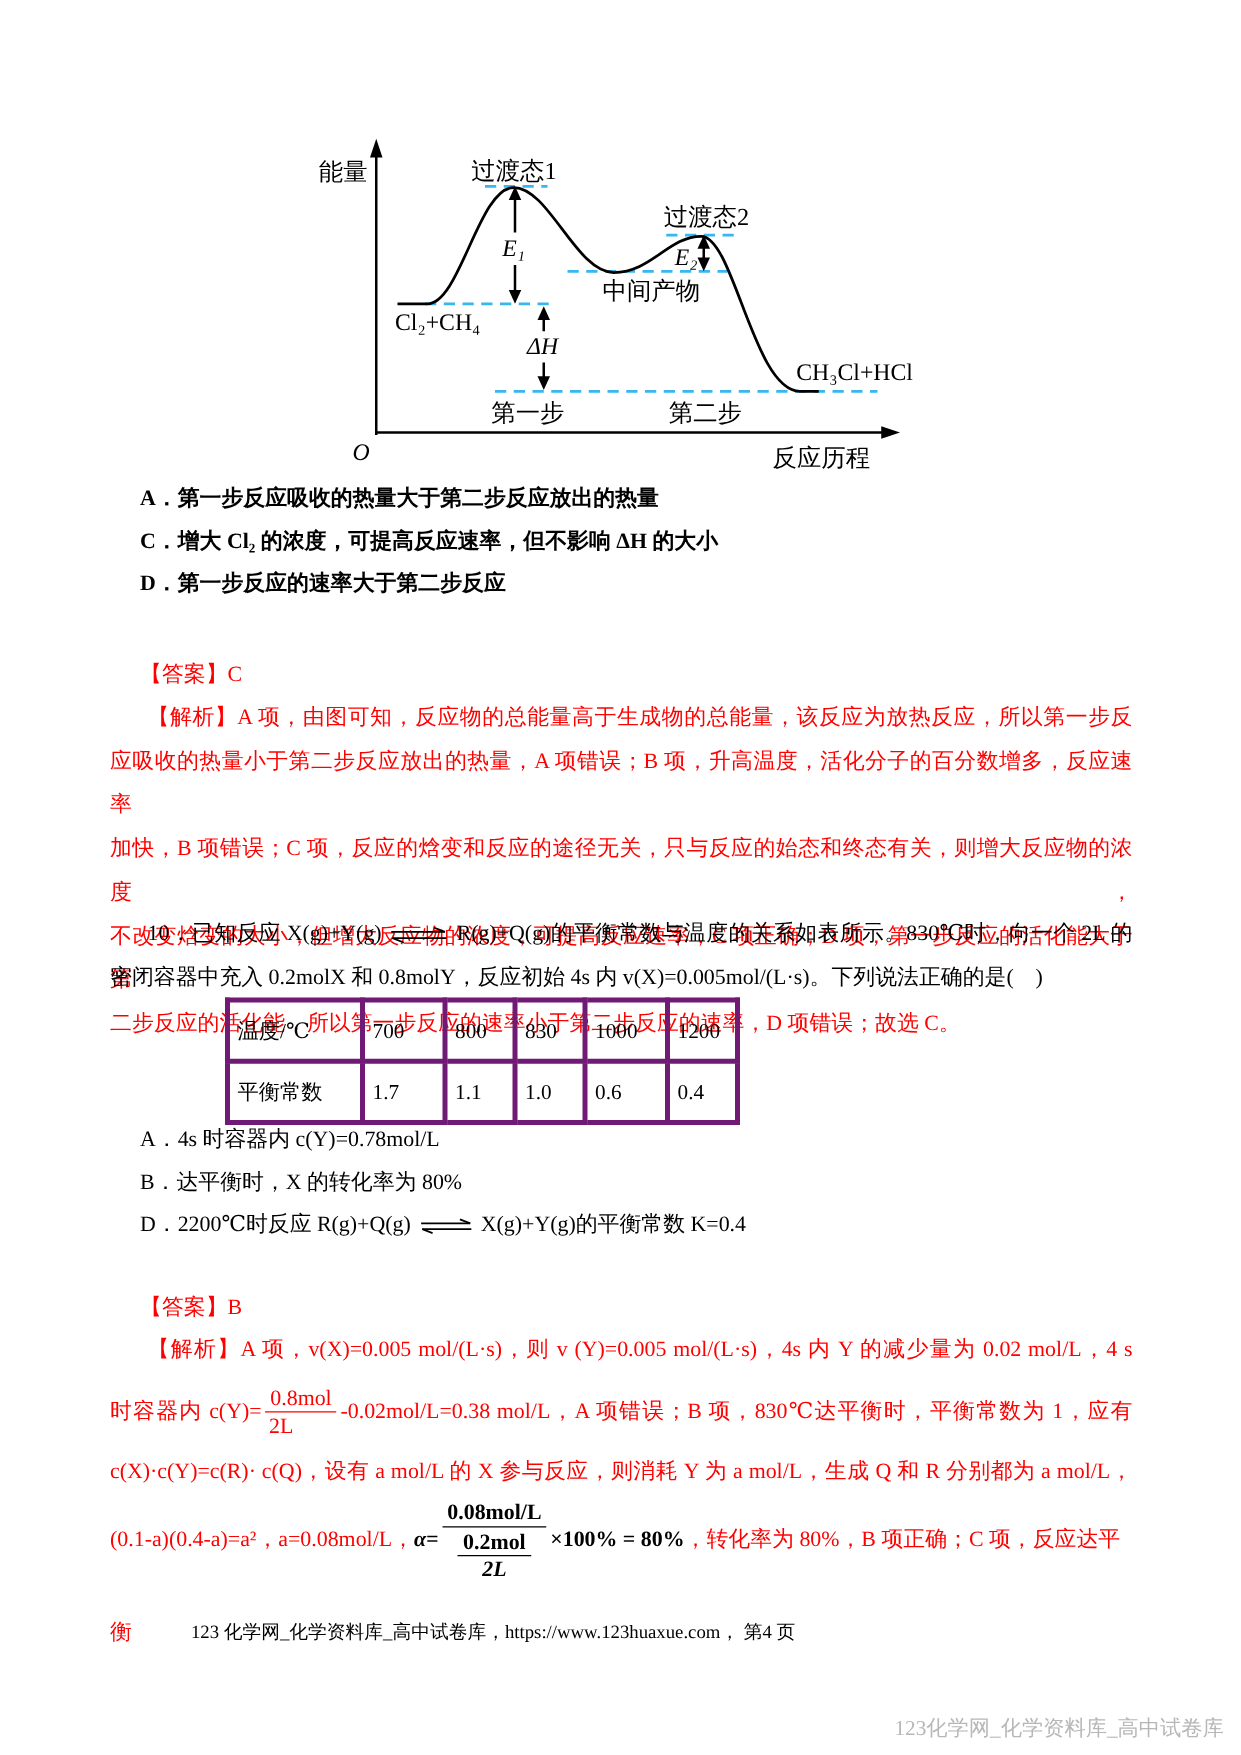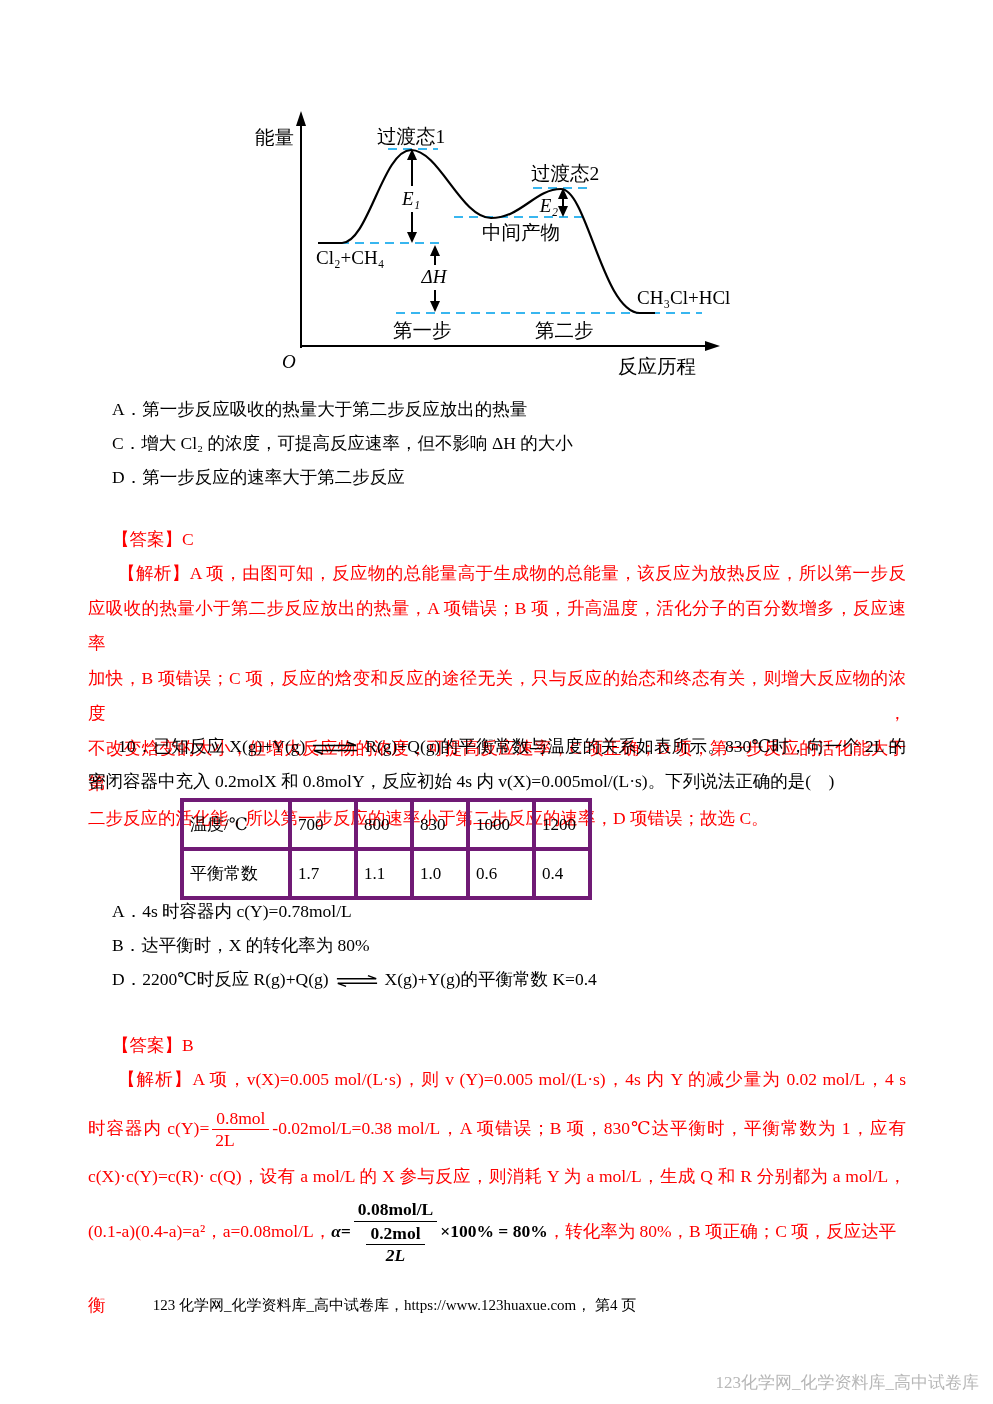--- a/index.html
+++ b/index.html
@@ -112,21 +112,21 @@
     <text class="cjk" x="301" y="80">过渡态2</text>
     <text class="cjk" x="252" y="139">中间产物</text>
     <text class="formula" x="86" y="164">Cl₂+CH₄</text>
     <text class="formula" x="407" y="204">CH₃Cl+HCl</text>
     <text class="cjk" x="163" y="237">第一步</text>
     <text class="cjk" x="305" y="237">第二步</text>
     <text class="formula ital" x="52" y="268" font-size="21">O</text>
     <text class="cjk" x="388" y="273">反应历程</text>
   </svg>
 
-  <div class="optblock" style="top:392px;">
+  <div class="optblock" style="top:381px;font-weight:bold;">
     <div class="line">A．第一步反应吸收的热量大于第二步反应放出的热量</div>
     <div class="line">C．增大 Cl₂ 的浓度，可提高反应速率，但不影响 ΔH 的大小</div>
     <div class="line">D．第一步反应的速率大于第二步反应</div>
   </div>
 
   <div class="ansline red" style="top:522px;">【答案】C</div>
 
   <div class="para red" style="top:556px;">
     <div class="l jline indent">【解析】A 项，由图可知，反应物的总能量高于生成物的总能量，该反应为放热反应，所以第一步反</div>
     <div class="l jline">应吸收的热量小于第二步反应放出的热量，A 项错误；B 项，升高温度，活化分子的百分数增多，反应速率</div>

